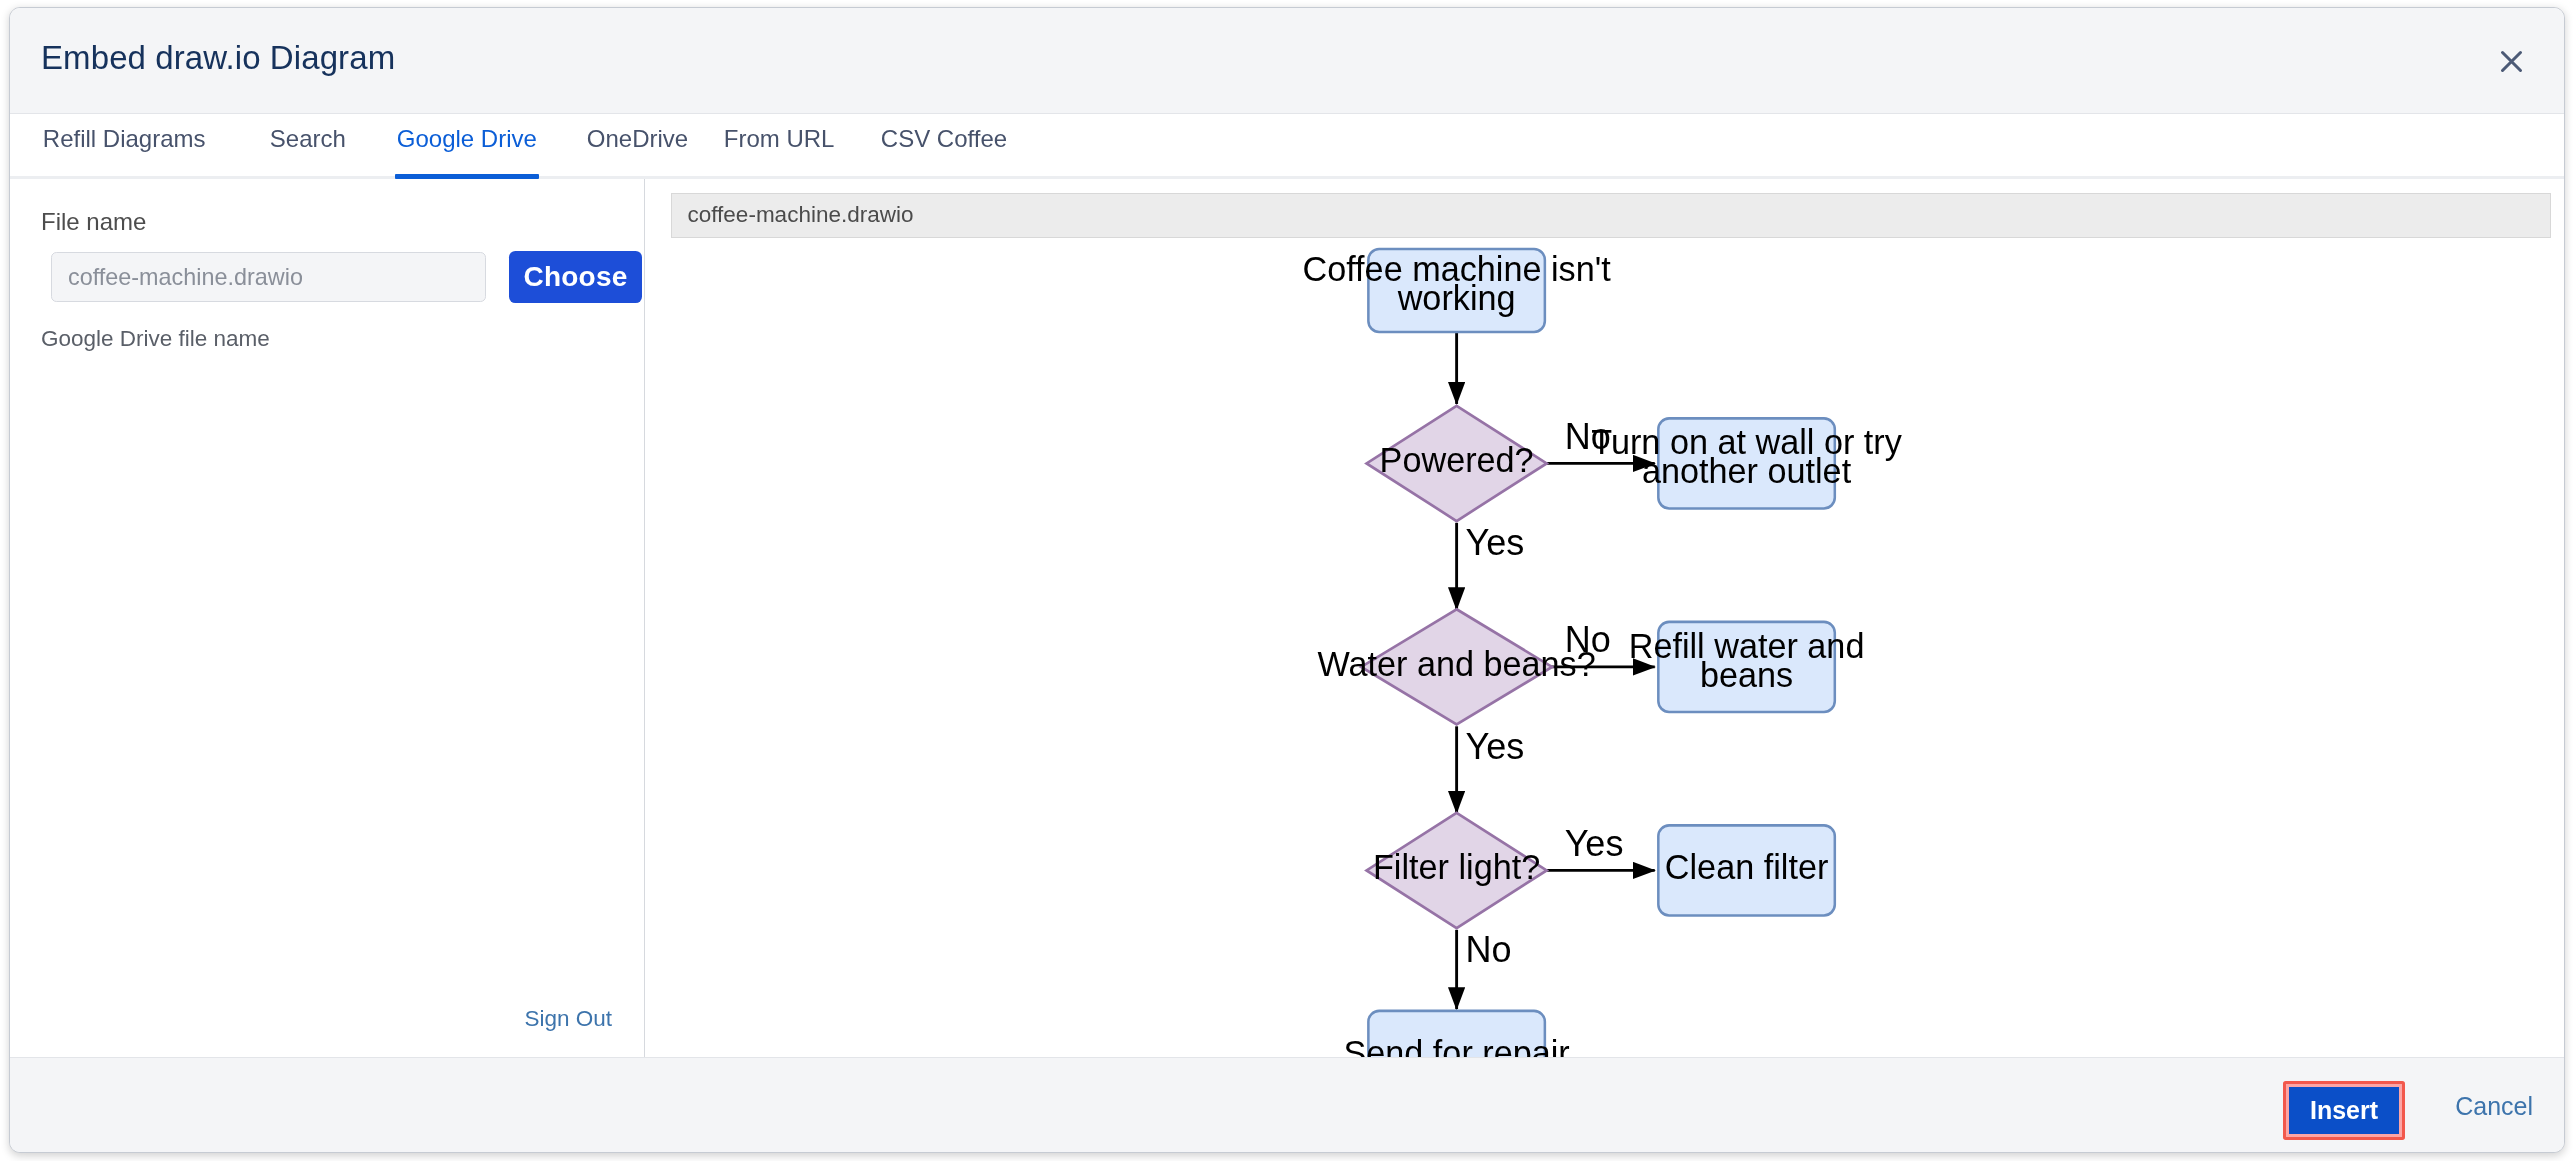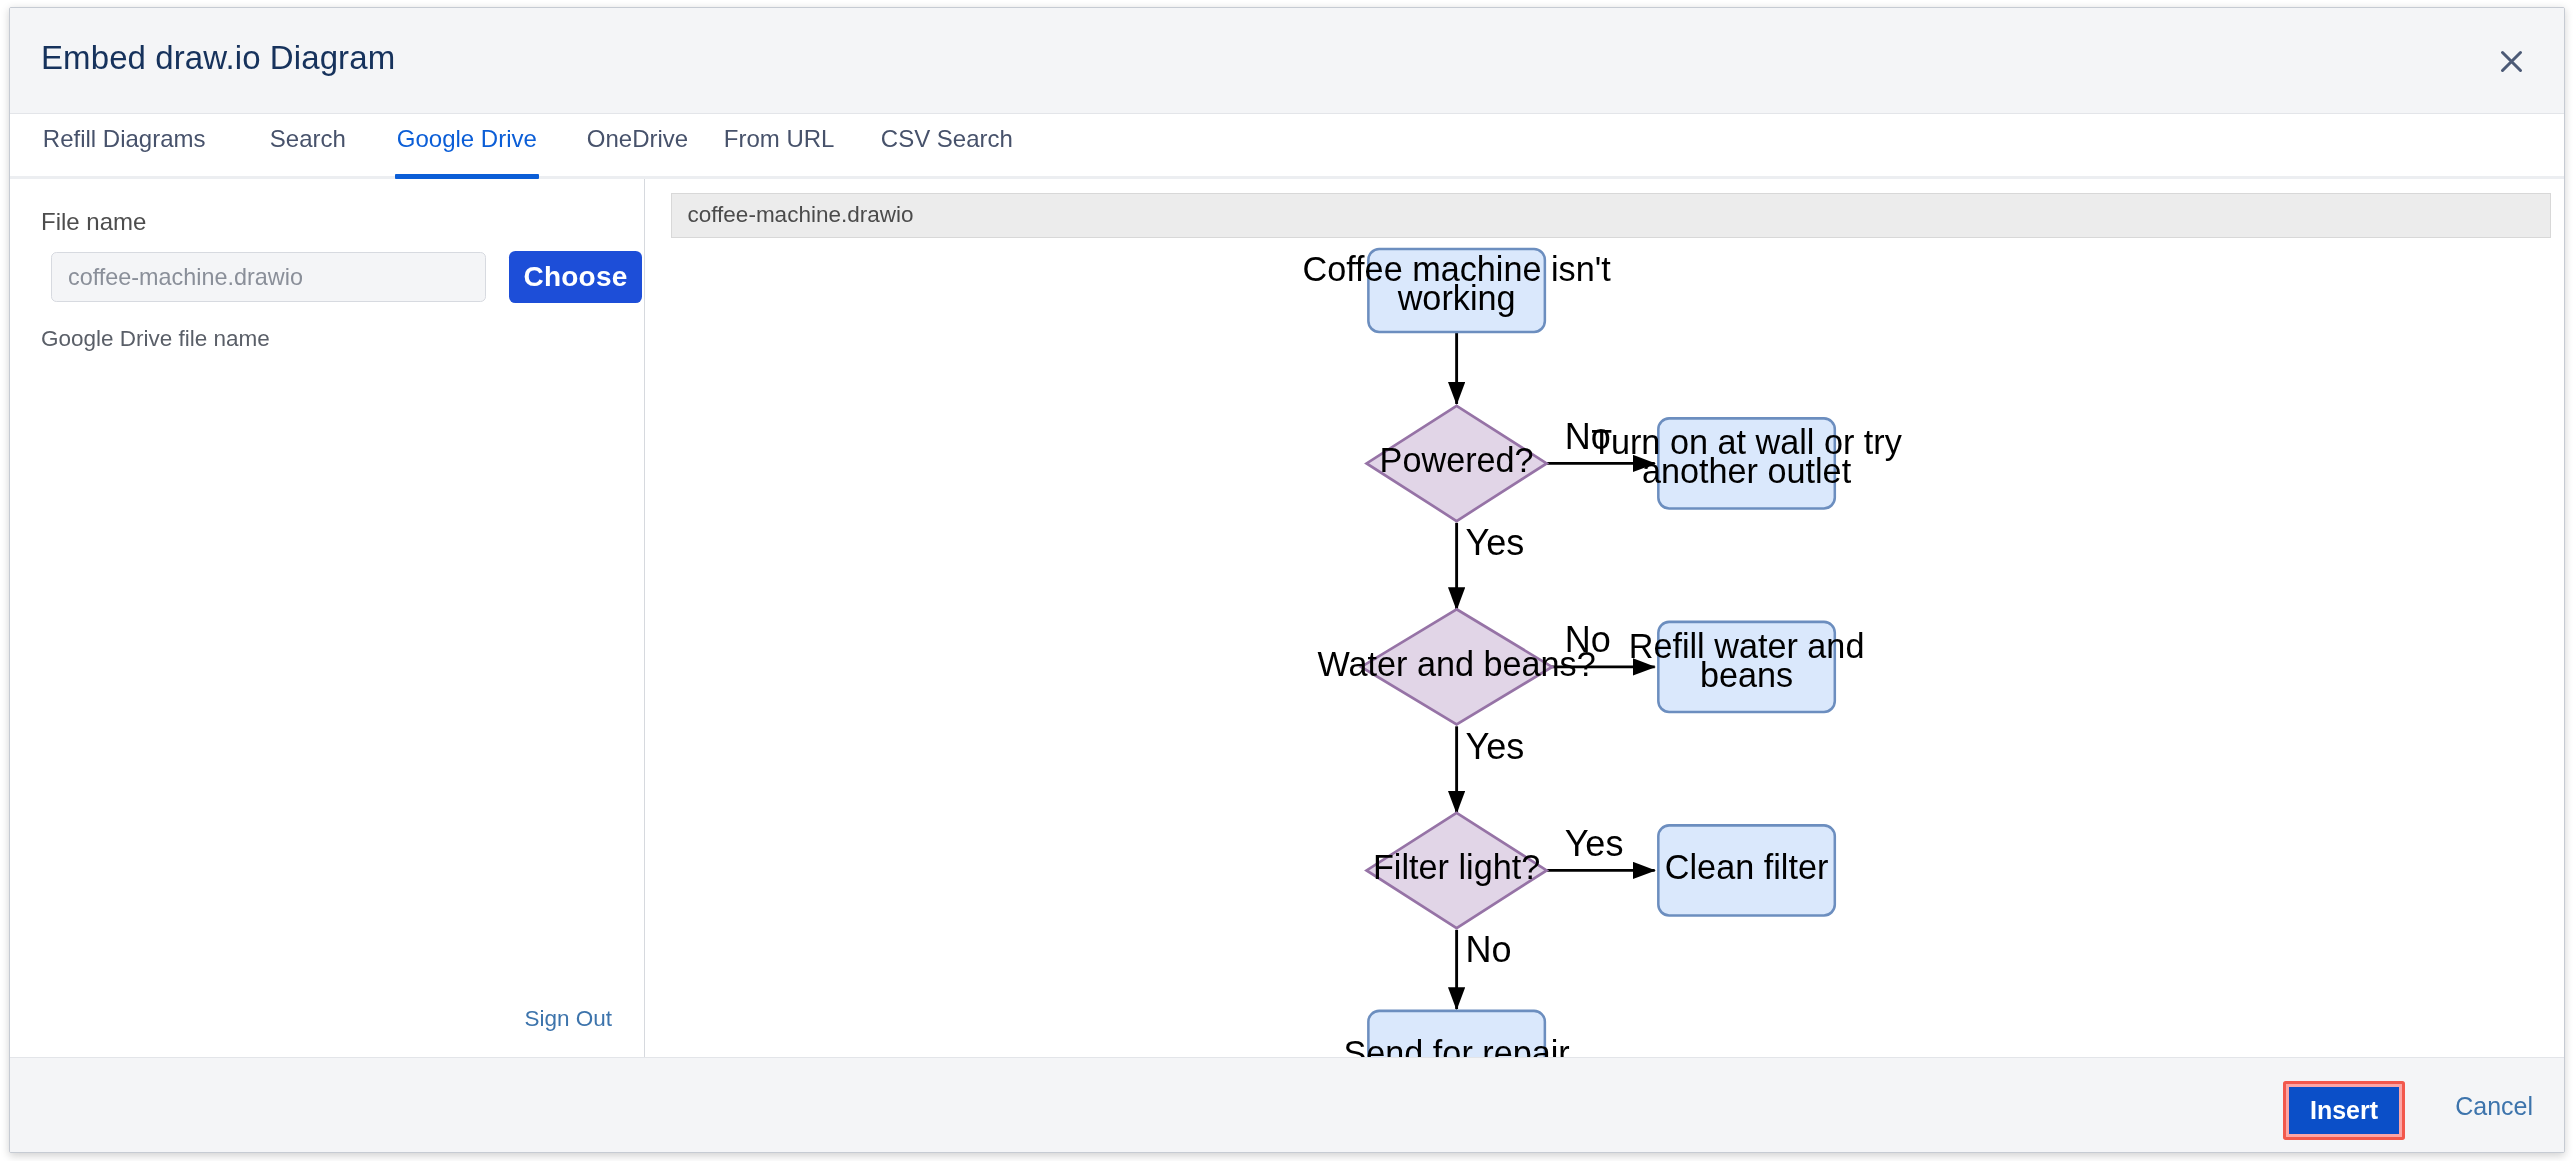--- a/index.html
+++ b/index.html
@@ -7,21 +7,21 @@
     width:2576px;height:1162px;
     background:#ffffff;
     font-family:"Liberation Sans", sans-serif;
     -webkit-font-smoothing:antialiased;
     overflow:hidden;
   }
   .dialog{
     position:absolute;left:9px;top:7.2px;width:2556px;height:1146px;
     background:#ffffff;
     border:0.9px solid #c6cbd3;
-    border-radius:2px;
+    border-radius:11px;
     box-shadow:0 2.7px 9px rgba(0,0,0,.18);
     box-sizing:border-box;
     overflow:hidden;
   }
   
   .dlg-header{
     position:absolute;left:0;top:0;right:0;height:106px;
     background:#f4f5f7;
     border-bottom:0.9px solid #e3e5e9;
     box-sizing:border-box;
@@ -168,21 +168,21 @@
     </button>
   </div>
 
   <div class="tabs">
     <div class="tabs-underline"></div>
     <div class="tab" style="left:31px">Refill Diagrams</div>
     <div class="tab" style="left:258px">Search</div>
     <div class="tab active" style="left:385px">Google Drive</div>
     <div class="tab" style="left:575px">OneDrive</div>
     <div class="tab" style="left:712px">From URL</div>
-    <div class="tab" style="left:869px">CSV Search</div>
+    <div class="tab" style="left:869px">CSV Coffee</div>
   </div>
 
   <div class="left-panel">
     <div class="field-label">File name</div>
     <input class="file-input" type="text" placeholder="coffee-machine.drawio" style="">
     <button class="choose-btn">Choose</button>
     <div class="hint">Google Drive file name</div>
     <a class="signout">Sign Out</a>
   </div>
 

